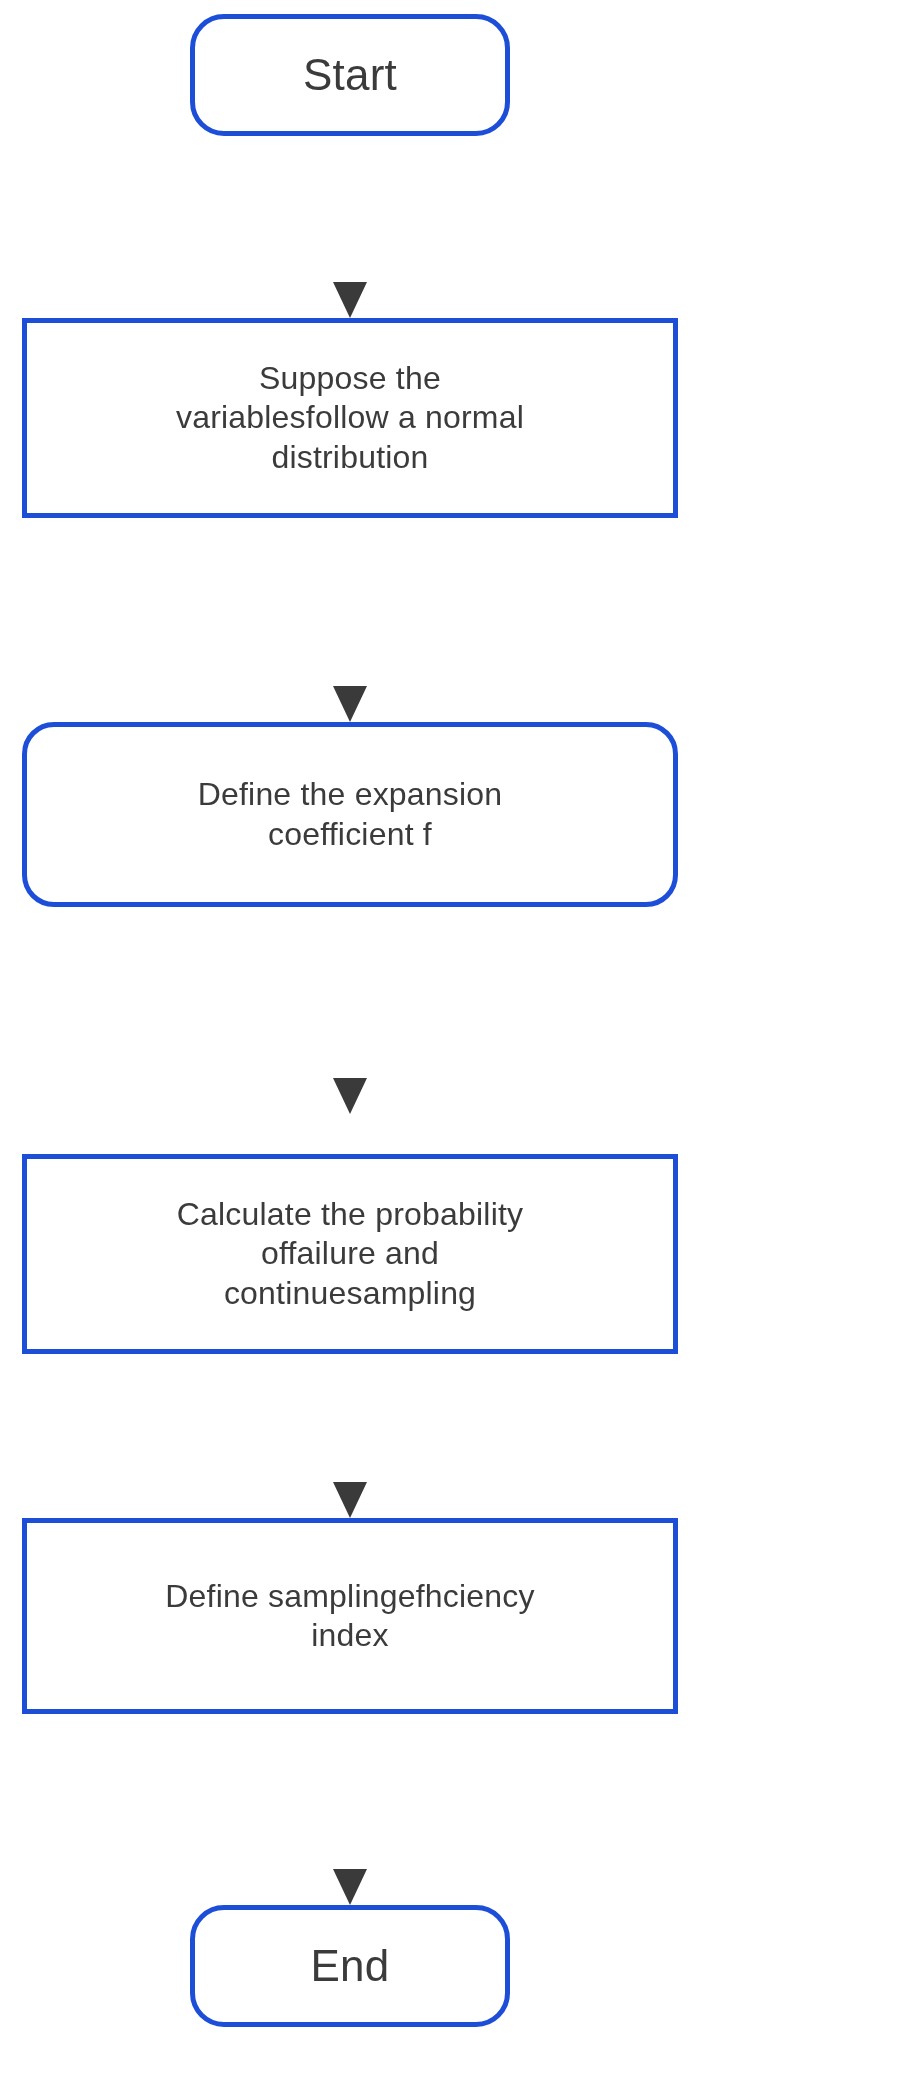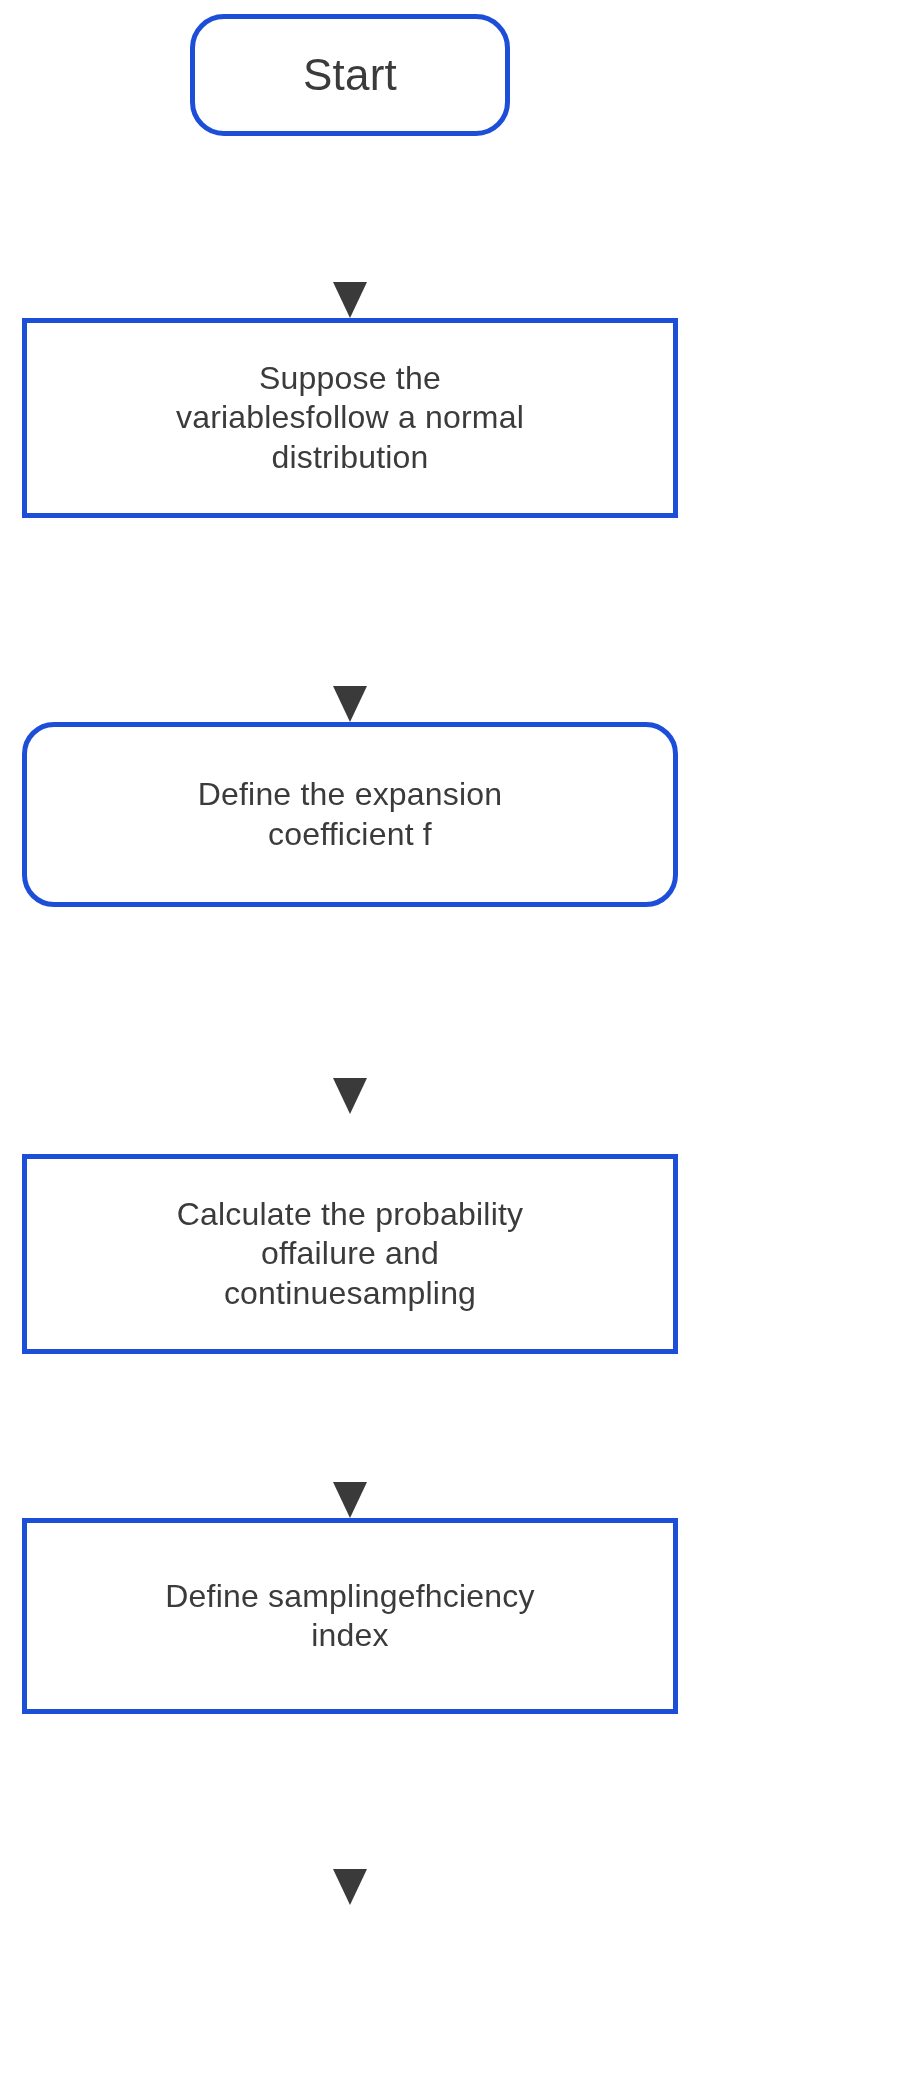--- a/index.html
+++ b/index.html
@@ -143,14 +143,17 @@
   <div class="node process" id="node-step4">
     <span class="label">Define samplingefhciency
 index</span>
   </div>
 
   <div class="connector" id="arrow-5">
     <div class="stem"></div>
     <div class="head"></div>
   </div>
 
+  <div class="node terminator" id="node-end">
+    <span class="label">End</span>
+  </div>
 
 </div>
 
 </body></html>

